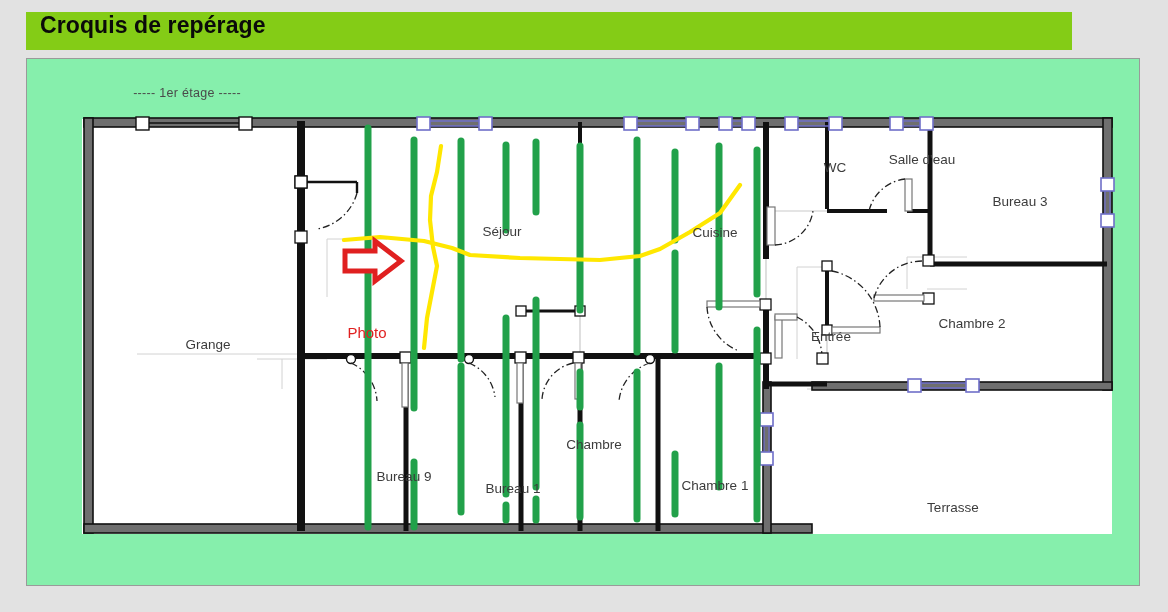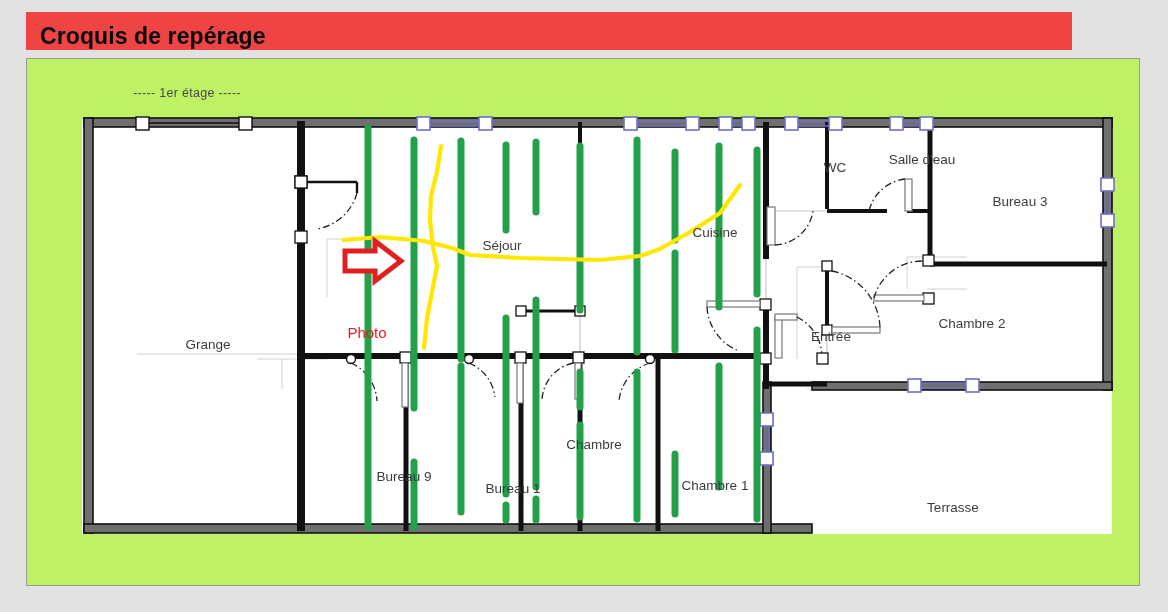--- a/index.html
+++ b/index.html
@@ -8,37 +8,37 @@
     background: #e2e2e2;
     font-family: "Liberation Sans", sans-serif;
     overflow: hidden;
   }
   #page { position: relative; width: 1168px; height: 612px; }
 
   #title-bar {
     position: absolute;
     left: 26px; top: 12px;
     width: 1046px; height: 38px;
-    background: #ef4444;
-    display: flex; align-items: flex-end;
+    background: #84cc16;
+    display: flex; align-items: flex-start;
   }
   #title-text {
     font-size: 23px;
     font-weight: bold;
     color: #0a0a0a;
     letter-spacing: 0.1px;
     padding-left: 14px;
     font-family: "Liberation Sans", sans-serif;
   }
 
   #plan-box {
     position: absolute;
     left: 26px; top: 58px;
     width: 1114px; height: 528px;
-    background: #bef264;
+    background: #86efac;
     border: 1px solid #9a9a9a;
     box-sizing: border-box;
     overflow: hidden;
   }
 
   #plan-svg { position: absolute; left: 0; top: 0; }
 
   .room-label {
     position: absolute;
     font-family: "Liberation Sans", sans-serif;
@@ -336,21 +336,21 @@
       <g id="photo-arrow-group">
         <path id="photo-arrow-path" d="M 318 192 L 348 192 L 348 182 L 374 202 L 348 222 L 348 212 L 318 212 Z" fill="#ffffff" stroke="#e02020" stroke-width="5" stroke-linejoin="miter"></path>
       </g>
 
     </svg>
 
     <div class="floor-label" style="left:160px; top:34px;">-----  1er étage  -----</div>
 
     <div id="room-labels">
         <div class="room-label" style="left: 181px; top: 285px;">Grange</div>
-        <div class="room-label" style="left: 475px; top: 186px;">Séjour</div>
+        <div class="room-label" style="left: 475px; top: 172px;">Séjour</div>
         <div class="room-label" style="left: 688px; top: 173px;">Cuisine</div>
         <div class="room-label" style="left: 808px; top: 108px;">WC</div>
         <div class="room-label" style="left: 895px; top: 100px;">Salle d'eau</div>
         <div class="room-label" style="left: 993px; top: 142px;">Bureau 3</div>
         <div class="room-label" style="left: 945px; top: 264px;">Chambre 2</div>
         <div class="room-label" style="left: 804px; top: 277px;">Entrée</div>
         <div class="room-label" style="left: 926px; top: 448px;">Terrasse</div>
         <div class="room-label" style="left: 377px; top: 417px;">Bureau 9</div>
         <div class="room-label" style="left: 486px; top: 429px;">Bureau 1</div>
         <div class="room-label" style="left: 567px; top: 385px;">Chambre</div>

